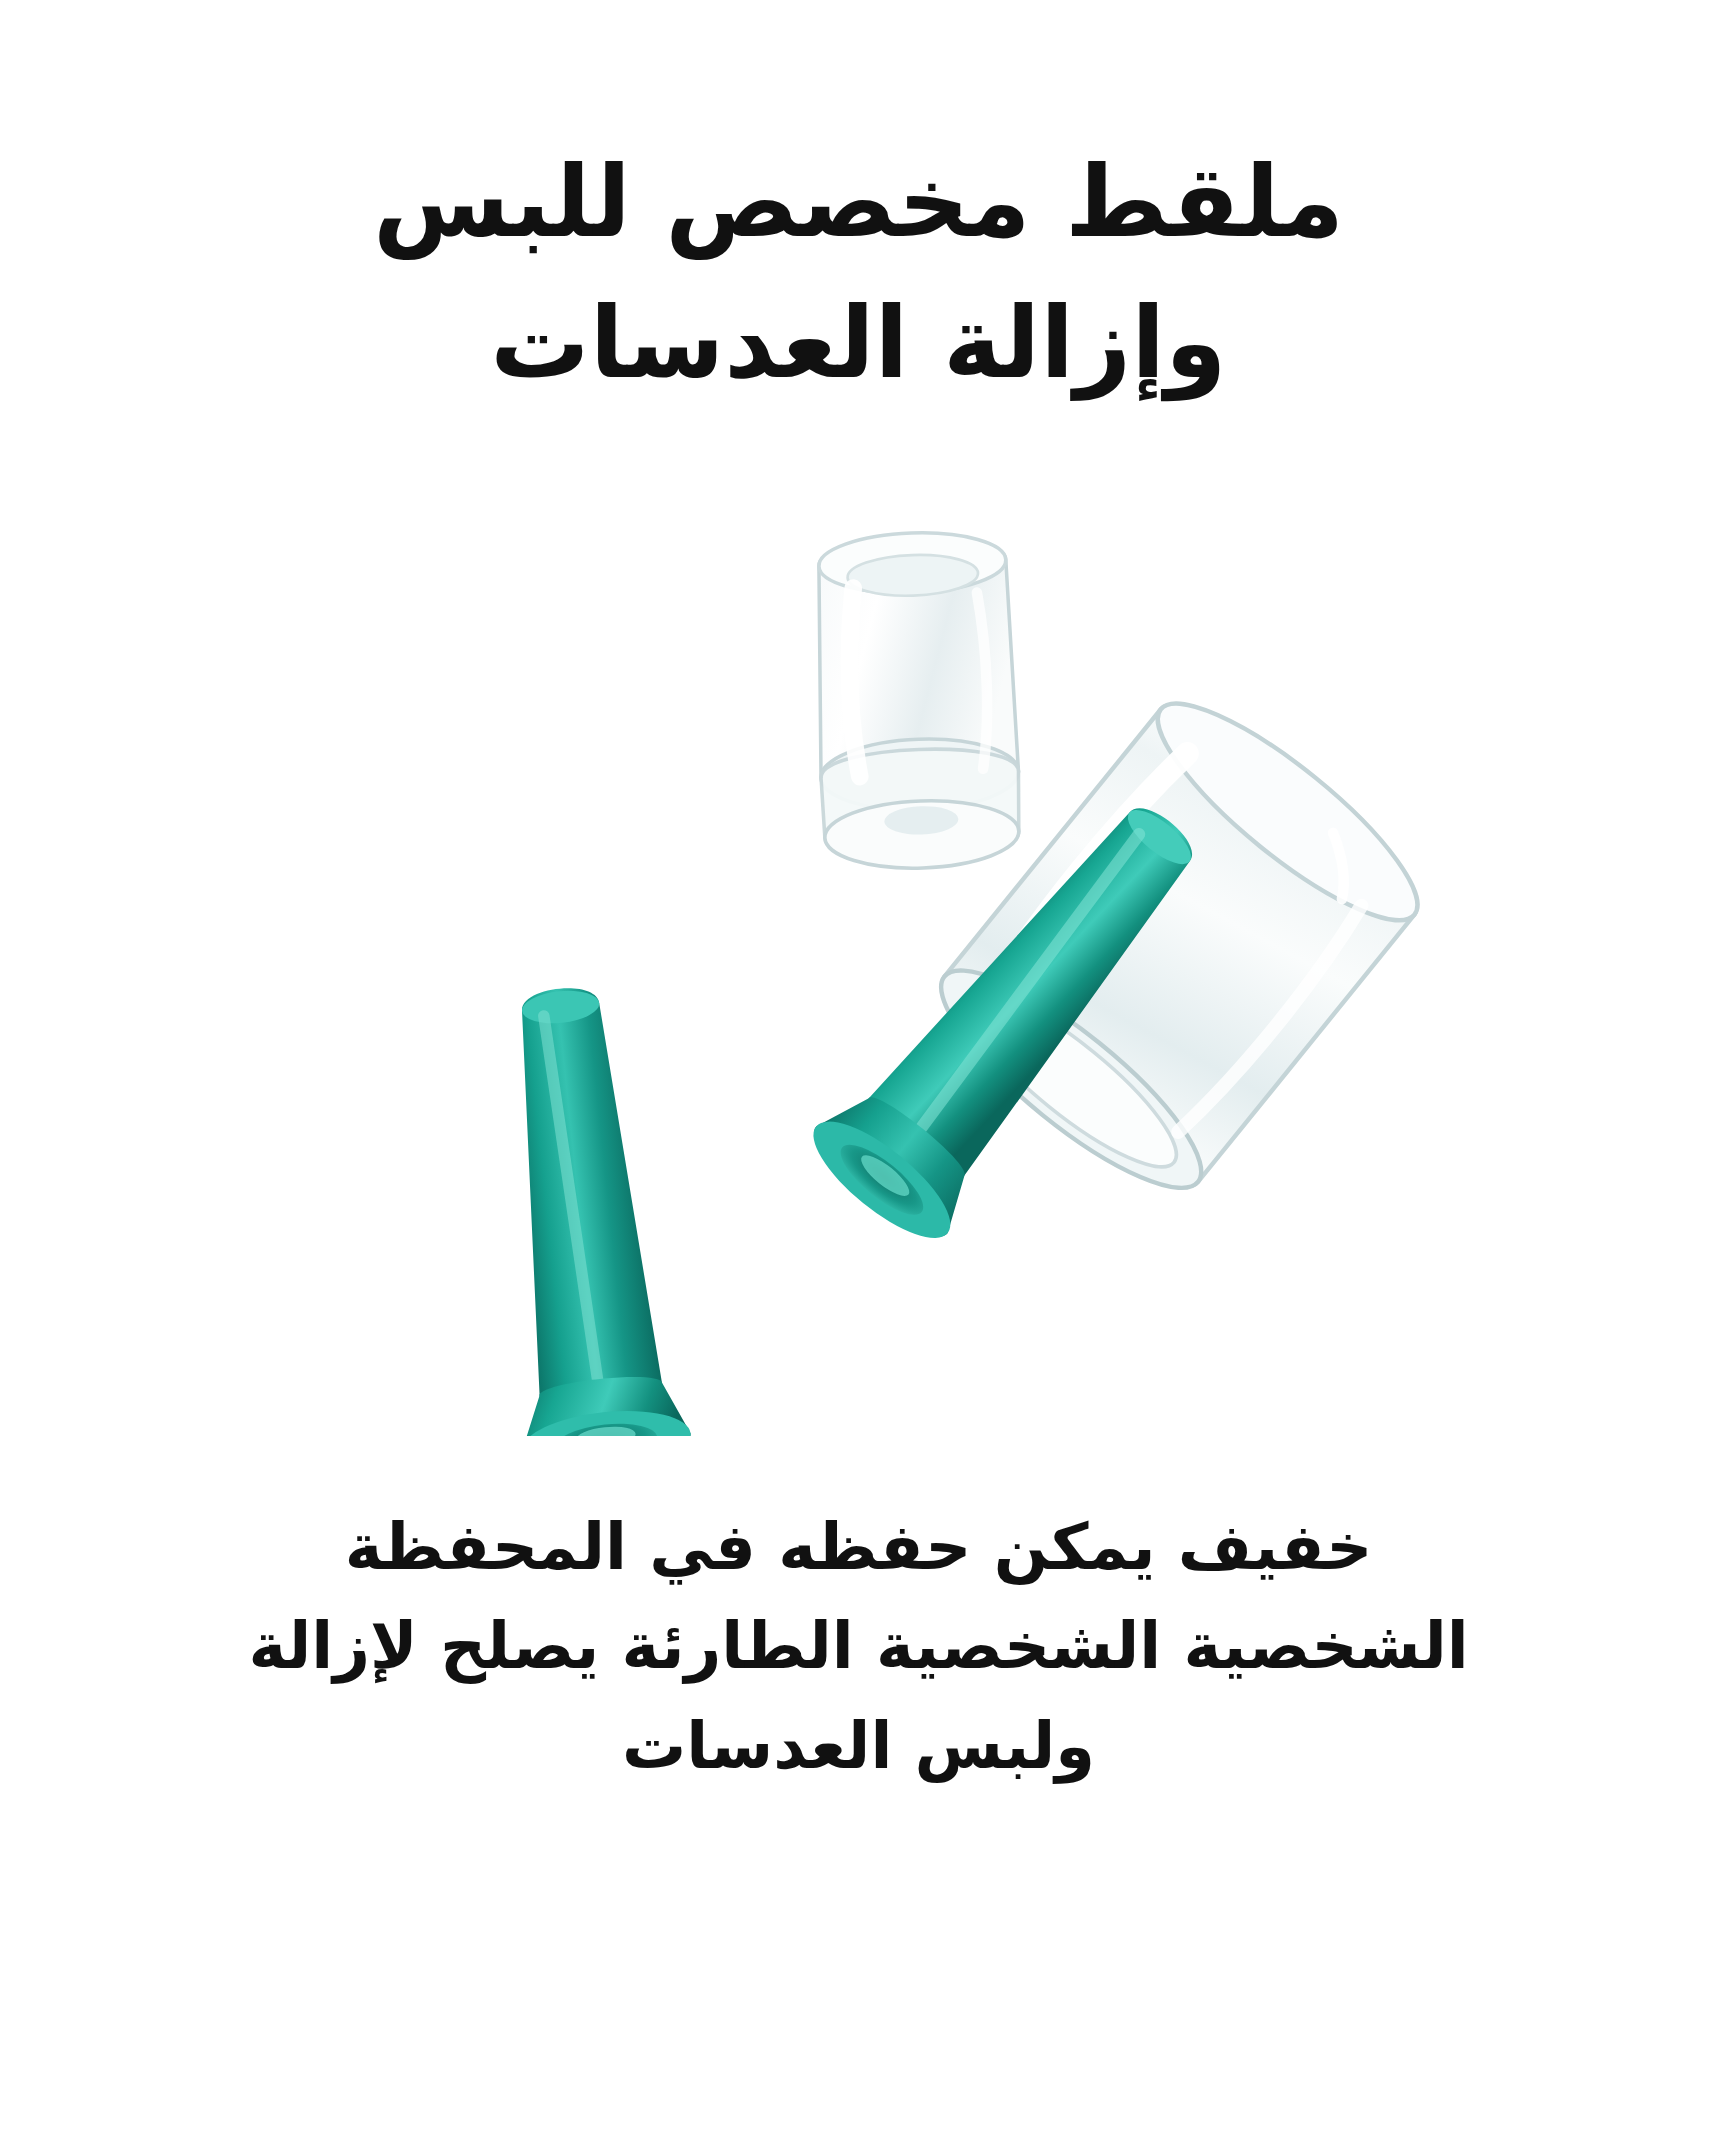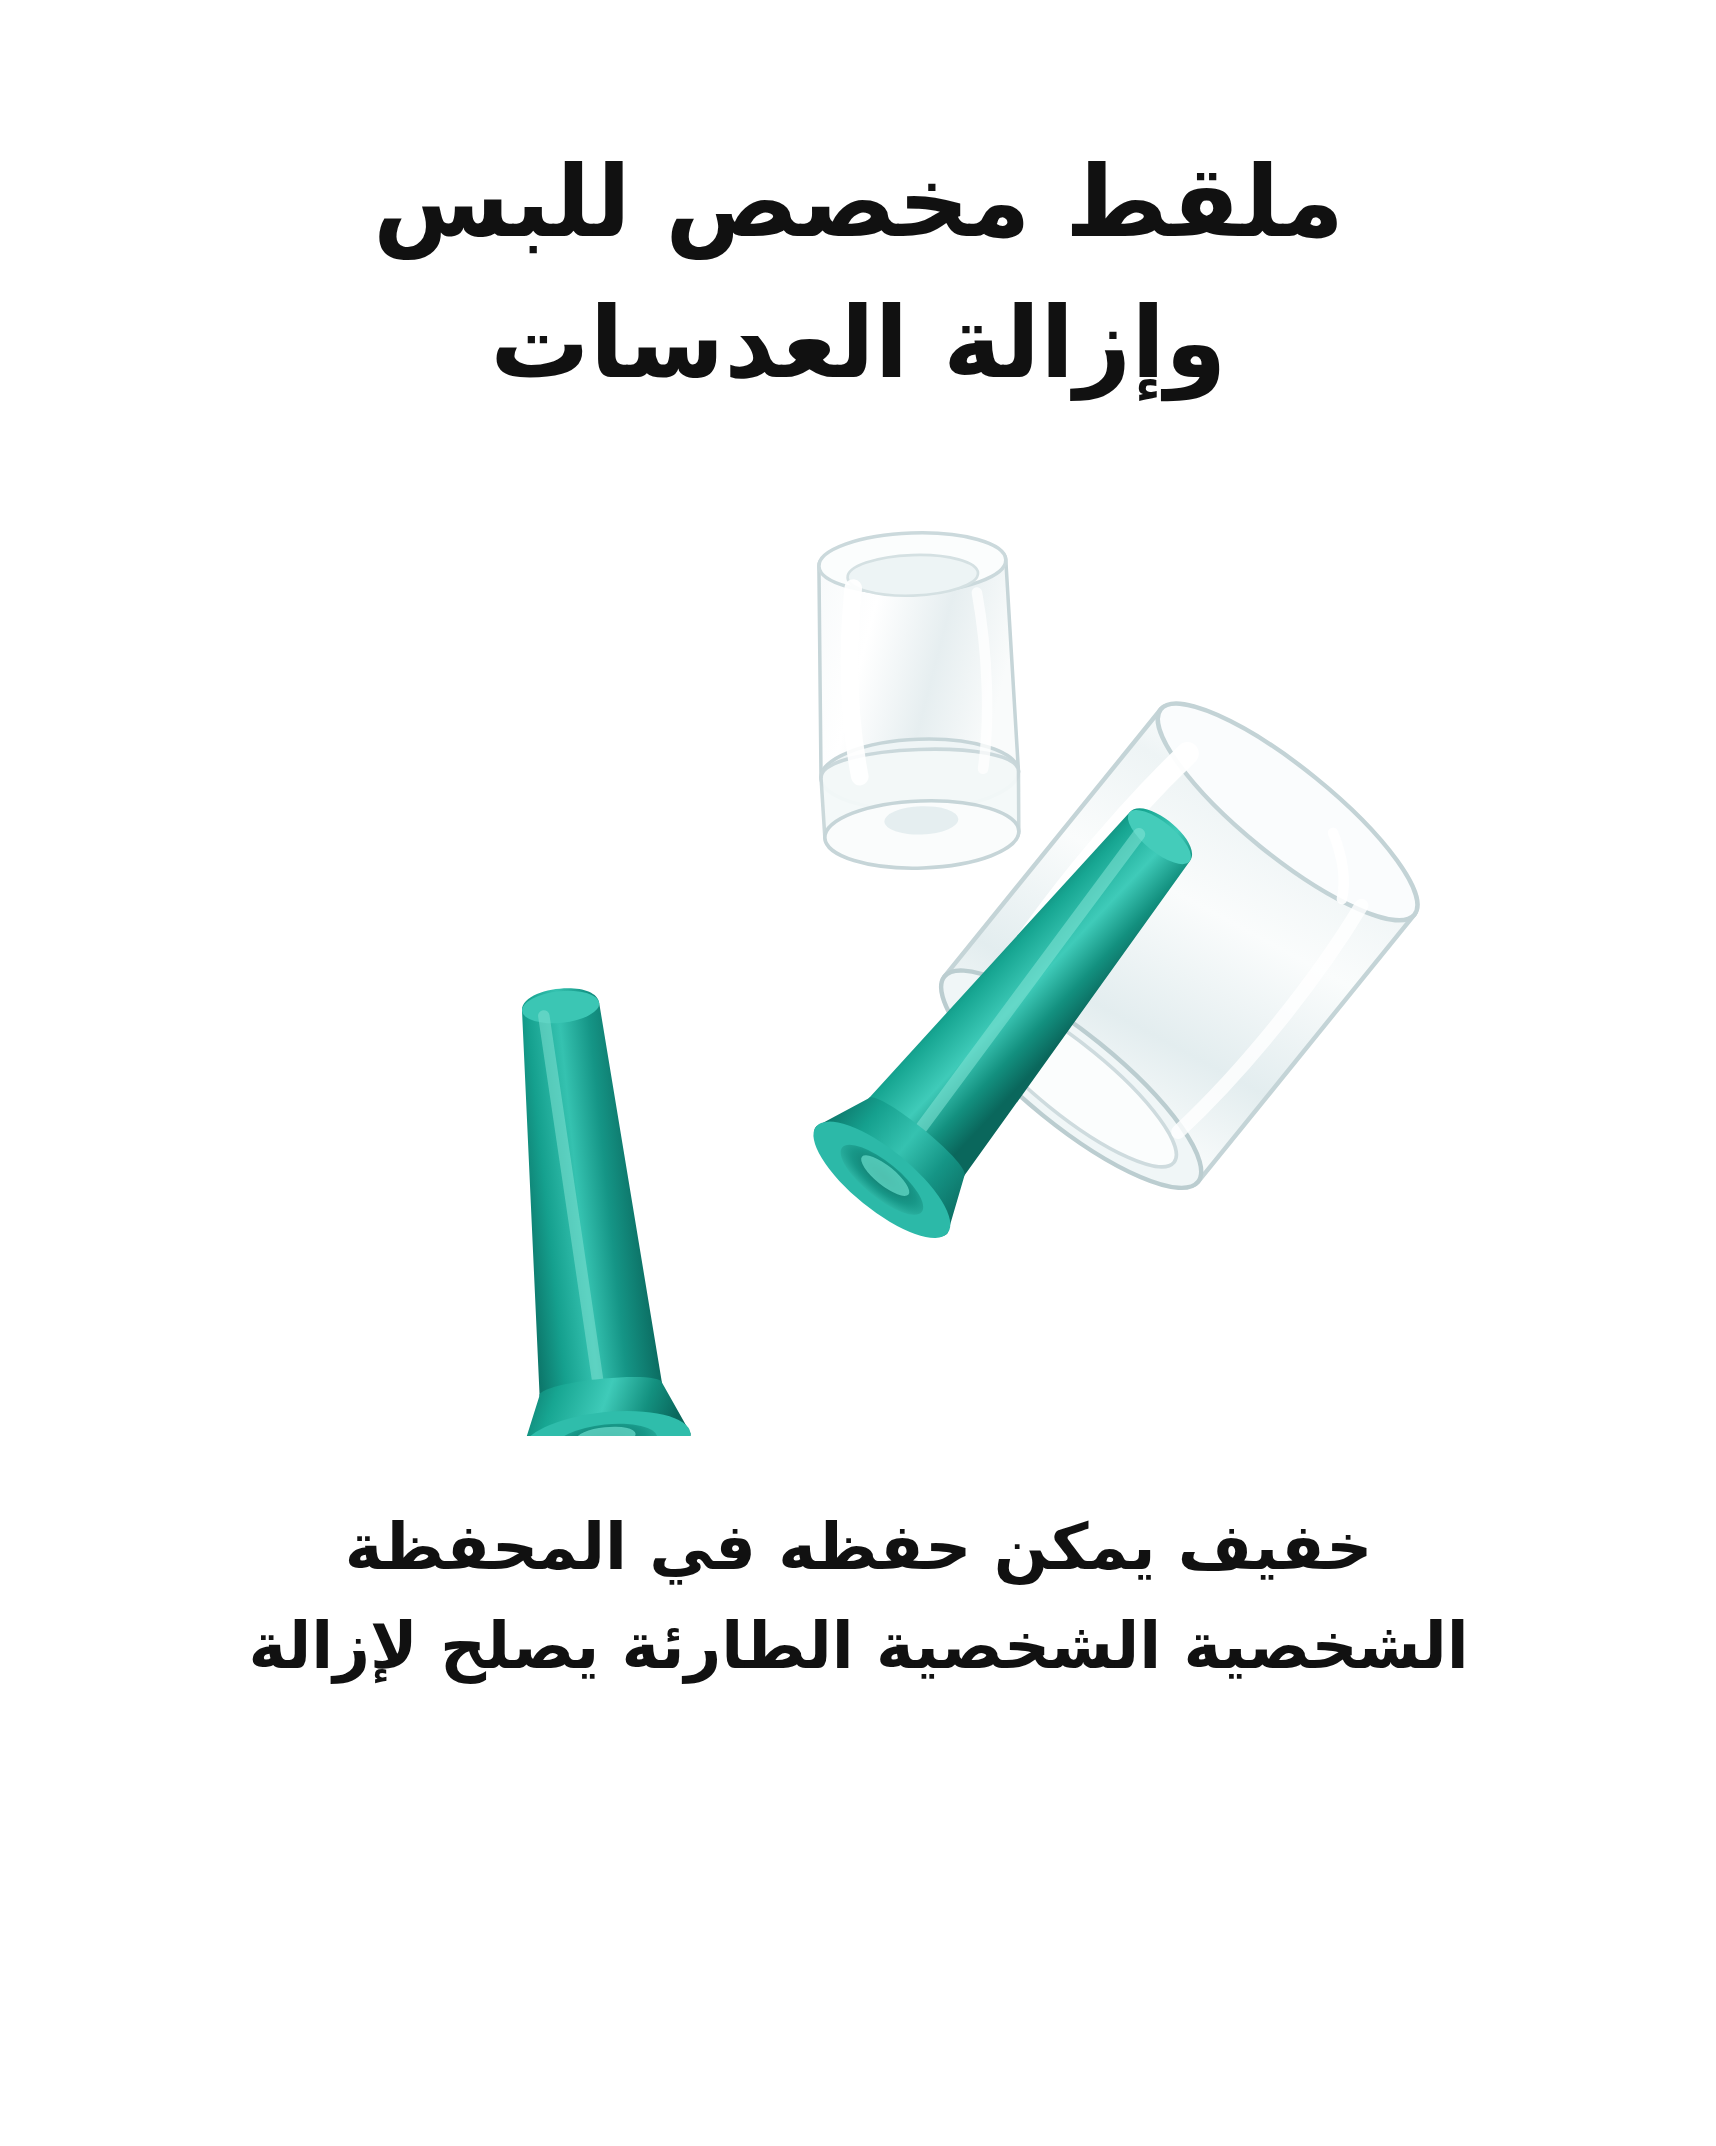--- a/index.html
+++ b/index.html
@@ -186,16 +186,17 @@
           <ellipse cx="1056" cy="800" rx="58" ry="20" fill="url(#cupShade)" opacity="0.85"></ellipse>
           <ellipse cx="1056" cy="794" rx="34" ry="11" fill="#5FD4C3" opacity="0.8"></ellipse>
         </g>
       </g>
     </svg>
   </div>
 
   <div class="caption">
     <span class="line">خفيف يمكن حفظه في المحفظة</span>
     <span class="line">الشخصية الشخصية الطارئة يصلح لإزالة</span>
+    <span class="line">ولبس العدسات</span>
   </div>
 
 </div>
 
 
 </body></html>

